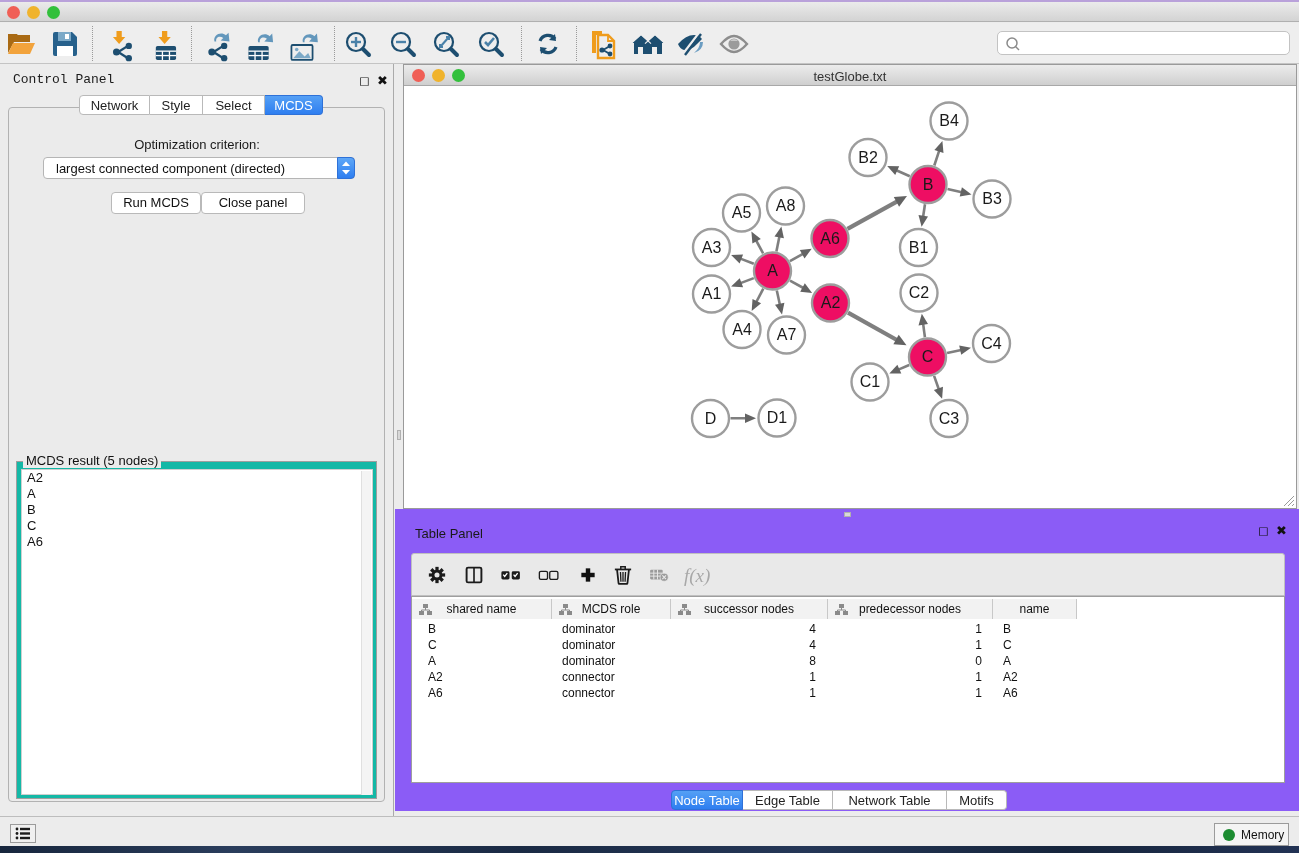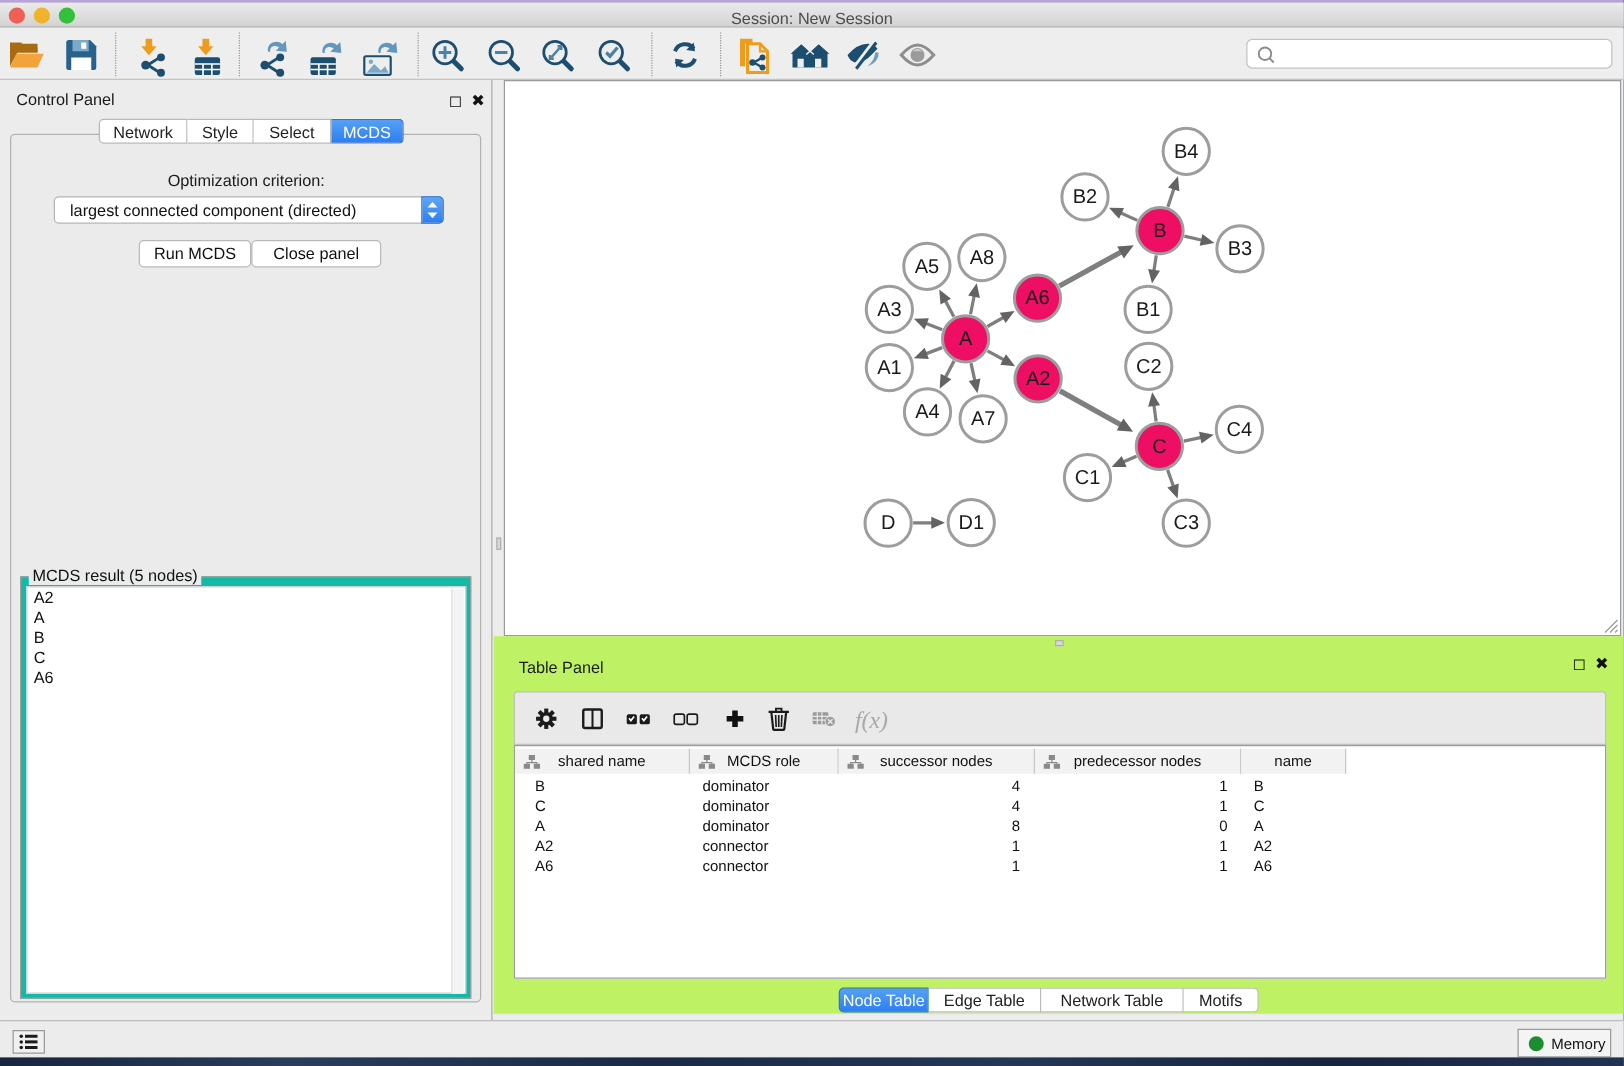--- a/index.html
+++ b/index.html
@@ -11,21 +11,21 @@
   #titlebar { left:0; top:2px; width:1299px; height:20px;
     background:linear-gradient(#ebebeb,#d3d3d3); border-bottom:1px solid #b0b0b0; }
   .tl { width:13px; height:13px; border-radius:50%; top:4px; }
   #title { width:1299px; text-align:center; top:5px; font-size:13px; color:#4c4c4c; }
   #toolbar { left:0; top:23px; width:1299px; height:41px; background:#eeeeee; border-bottom:1px solid #c4c4c4; }
   .sep { top:3px; height:35px; border-left:1px dotted #9a9a9a; }
   #searchbox { left:997px; top:8px; width:293px; height:24px; background:#fff;
     border:1px solid #c3c3c3; border-radius:5px; }
   
   #leftpanel { left:0; top:64px; width:394px; height:753px; background:#ececec; border-right:1px solid #aaaaaa; }
-  #cp-title { left:13px; top:8px; font-size:13px; color:#1a1a1a; }
+  #cp-title { left:13px; top:8px; font-size:13px; color:#1a1a1a;font-family:Liberation Mono, monospace; }
   .winbtn { top:9px; font-size:13px; color:#111; }
   #cp-box { left:8px; top:43px; width:377px; height:695px; border:1px solid #b2b2b2; border-radius:4px; background:#ebebeb; }
   
   .seg { display:flex; height:20px; }
   .seg .t { background:#fff; border:1px solid #b9b9b9; border-left:none; color:#222;
     font-size:13px; text-align:center; line-height:19px; }
   .seg .t:first-child { border-left:1px solid #b9b9b9; border-radius:4px 0 0 4px; }
   .seg .t:last-child { border-radius:0 4px 4px 0; }
   .seg .t.on { background:linear-gradient(#55a0f5,#2e7ef0); border-color:#2e71d8; color:#fff; }
   #cp-tabs { left:79px; top:31px; width:244px; }
@@ -43,21 +43,21 @@
   #fs { left:16px; top:397px; width:361px; height:338px; border:1px solid #9e9e9e; background:#14b8a6; }
   #fs-legend { left:6px; top:-9px; background:#ebebeb; padding:0 3px; font-size:13px; color:#111; }
   #fs-list { left:4px; top:7px; width:352px; height:326px; background:#fff; border:1px solid #cfcfcf; font-size:13px; color:#111; }
   #fs-list .it { padding-left:5px; height:16px; line-height:16px; }
   #fs-scroll { right:1px; top:1px; width:10px; height:324px; background:#f4f4f4; border-left:1px solid #e0e0e0; }
   
   #netwin { left:403px; top:64px; width:894px; height:445px; background:#fff; border:1px solid #9a9a9a; }
   #net-titlebar { left:0; top:0; width:892px; height:21px; background:linear-gradient(#ececec,#cfcfcf); border-bottom:1px solid #a8a8a8; }
   #net-title { width:892px; text-align:center; top:4px; font-size:13px; color:#333; }
   
-  #tablepanel { left:395px; top:509px; width:904px; height:302px; background:#bef264; }
+  #tablepanel { left:395px; top:509px; width:904px; height:302px; background:#8b5cf6; }
   #tp-title { left:20px; top:17px; font-size:13px; color:#1a1a1a; }
   #tp-toolbar { left:16px; top:44px; width:874px; height:43px; background:#e9e9e9; border:1px solid #c0c0c0; border-radius:3px 3px 0 0; }
   #tp-table { left:16px; top:87px; width:874px; height:187px; background:#fff; border:1px solid #9e9e9e; }
   .th { top:2px; height:20px; background:#f2f2f2; border-right:1px solid #c8c8c8; font-size:12px; color:#111; text-align:center; line-height:20px; }
   #tp-tabs { left:276px; top:281px; }
   #tp-tabs .t1{width:72px} #tp-tabs .t2{width:90px} #tp-tabs .t3{width:114px} #tp-tabs .t4{width:60px}
   
   .row { height:16px; line-height:16px; position:relative; }
   .row .c1 { position:absolute; left:16px; }
   .row .c2 { position:absolute; left:150px; }
@@ -70,21 +70,20 @@
   #botline { left:0; top:846px; width:1299px; height:7px; background:linear-gradient(90deg,#17263d,#2a3d5c 18%,#1a2a44 40%,#253757 62%,#16253c 82%,#223254); }
 </style>
 </head>
 <body>
   <div id="appbg" class="abs" style="left:0; top:2px; width:1299px; height:844px; background:#ececec;"></div>
   <div id="topline" class="abs"></div>
   <div id="titlebar" class="abs">
     <div class="abs tl" style="left:7px; background:#f05f56;"></div>
     <div class="abs tl" style="left:27px; background:#f0b32c;"></div>
     <div class="abs tl" style="left:47px; background:#33c03c;"></div>
-    <div id="title" class="abs">Session: New Session</div>
   </div>
   <div id="toolbar" class="abs">
     <svg class="abs" style="left:0;top:0" width="1299" height="41" viewBox="0 0 1299 41">
 
       <g transform="translate(21,21)">
         <path d="M-13,-10 L-4,-10 L-1,-6 L9,-6 L9,-2 L-13,-2 Z" fill="#a96a14"></path>
         <path d="M-13,-9 L-13,9 L-7,-2 L9,-2 L9,-9 L-1,-9" fill="#a96a14"></path>
         <path d="M-8,-1 L14,-1 L9,10 L-13,10 Z" fill="#f2a33c"></path>
       </g>
 
@@ -259,20 +258,26 @@
         <div class="it">A</div>
         <div class="it">B</div>
         <div class="it">C</div>
         <div class="it">A6</div>
         <div id="fs-scroll" class="abs"></div>
       </div>
     </div>
   </div>
 
   <div id="netwin" class="abs">
+    <div id="net-titlebar" class="abs">
+      <div class="abs tl" style="left:8px; top:4px; background:#f05f56;"></div>
+      <div class="abs tl" style="left:28px; top:4px; background:#f0b32c;"></div>
+      <div class="abs tl" style="left:48px; top:4px; background:#33c03c;"></div>
+      <div id="net-title" class="abs">testGlobe.txt</div>
+    </div>
     <svg class="abs" style="right:1px; bottom:1px;" width="13" height="13" viewBox="0 0 13 13">
       <g stroke="#9a9a9a" stroke-width="1">
         <line x1="12" y1="2" x2="2" y2="12"></line>
         <line x1="12" y1="6" x2="6" y2="12"></line>
         <line x1="12" y1="10" x2="10" y2="12"></line>
       </g>
     </svg>
     <svg id="graph" class="abs" style="left:0; top:21px;" width="892" height="422" viewBox="0 0 892 422">
 <line x1="349.8" y1="192.1" x2="336.5" y2="197.1" stroke="#7f7f7f" stroke-width="2.6"></line>
 <polygon points="327.1,200.6 335.7,192.2 339.1,201.2" fill="#636363"></polygon>

